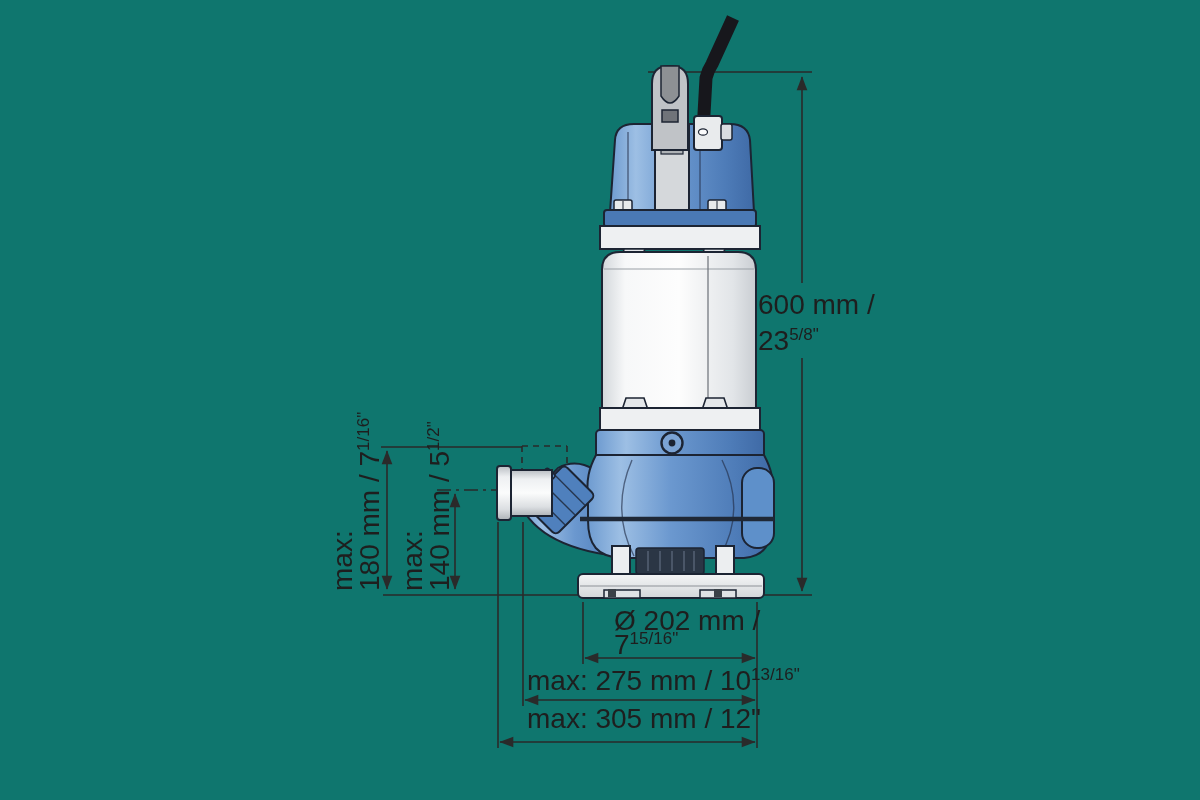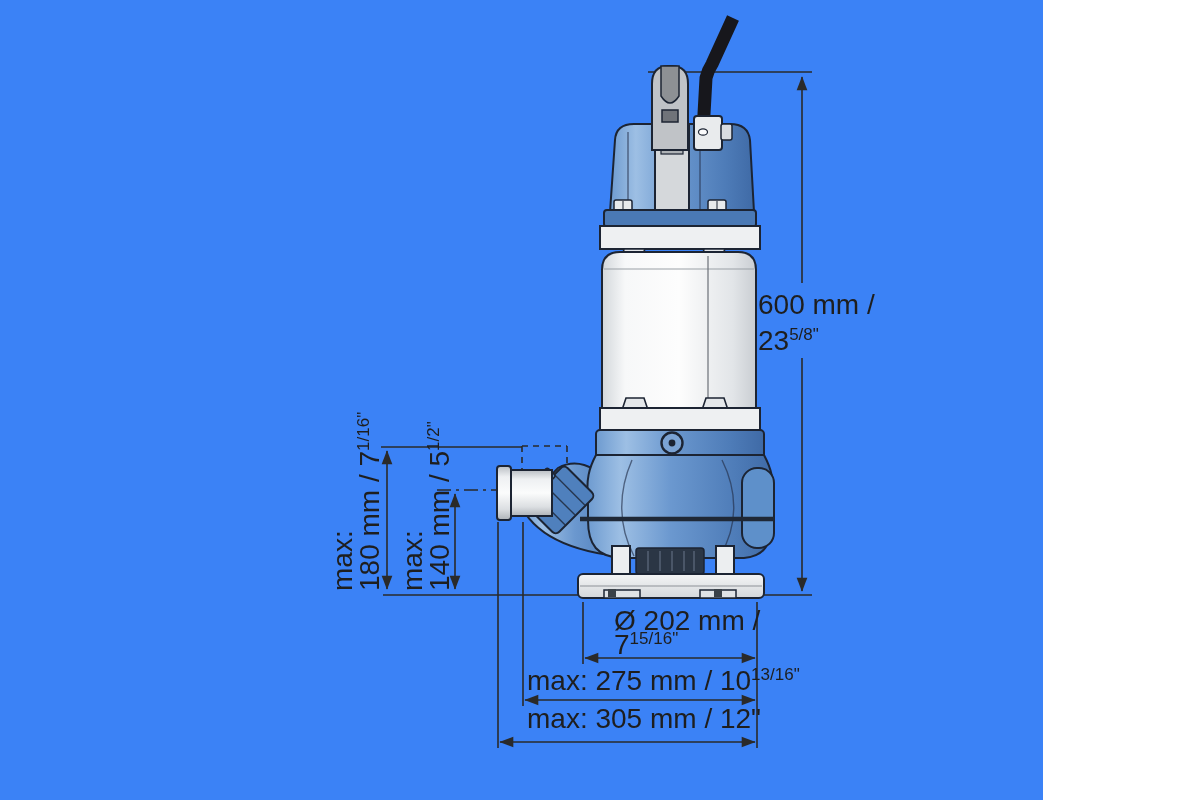--- a/index.html
+++ b/index.html
@@ -1,16 +1,16 @@
 <!DOCTYPE html>
 <html><head>
 <meta charset="utf-8">
 <style>
   html,body{margin:0;padding:0;background:#ffffff;}
-  .stage{position:relative;width:1043px;height:800px;background:#3b82f6;overflow:hidden;font-family:"Liberation Sans",sans-serif;}
+  .stage{position:relative;width:1200px;height:800px;background:#0f766e;overflow:hidden;font-family:"Liberation Sans",sans-serif;}
   svg{display:block;}
   text{fill:#1e1e1e;font-family:"Liberation Sans",sans-serif;}
   .dimtxt{font-size:28px;}
   .dimsup{font-size:17px;}
   .dimline{stroke:#2a2a2a;stroke-width:1.6;fill:none;}
   .outline{stroke:#1c2433;stroke-width:2;}
   .thin{stroke:#24304a;stroke-width:1.4;fill:none;opacity:.65;}
 </style>
 </head>
 <body>

